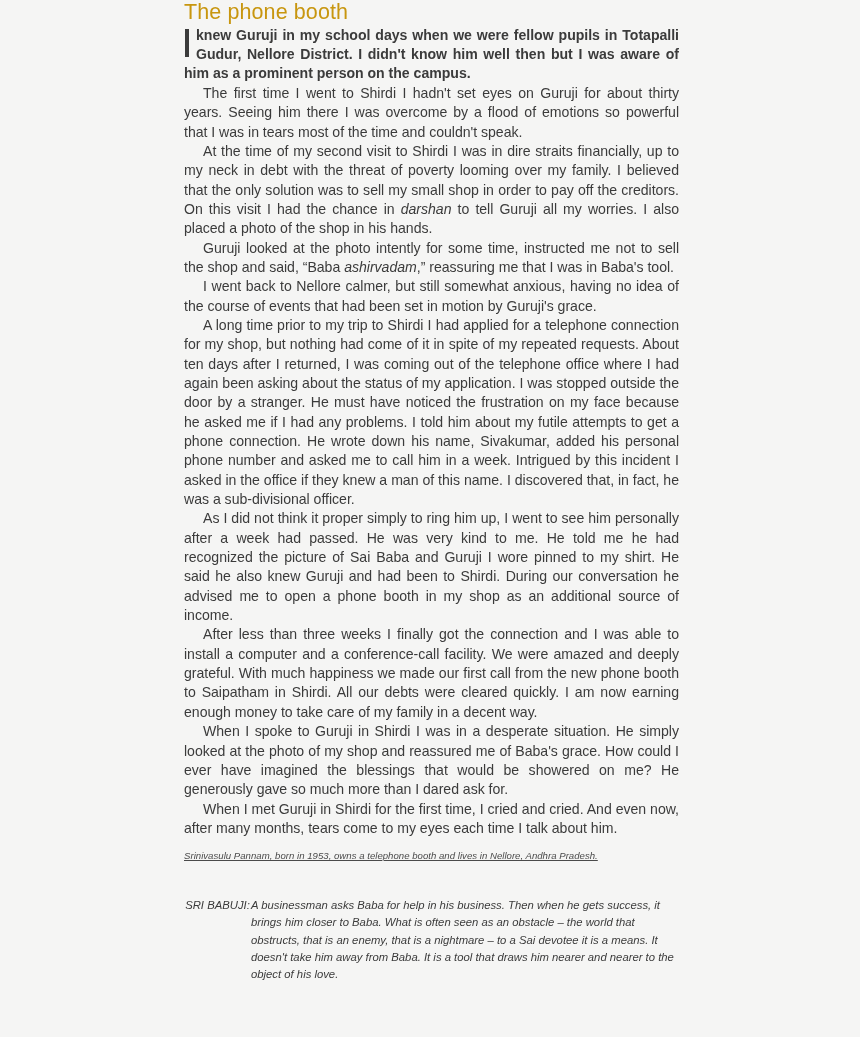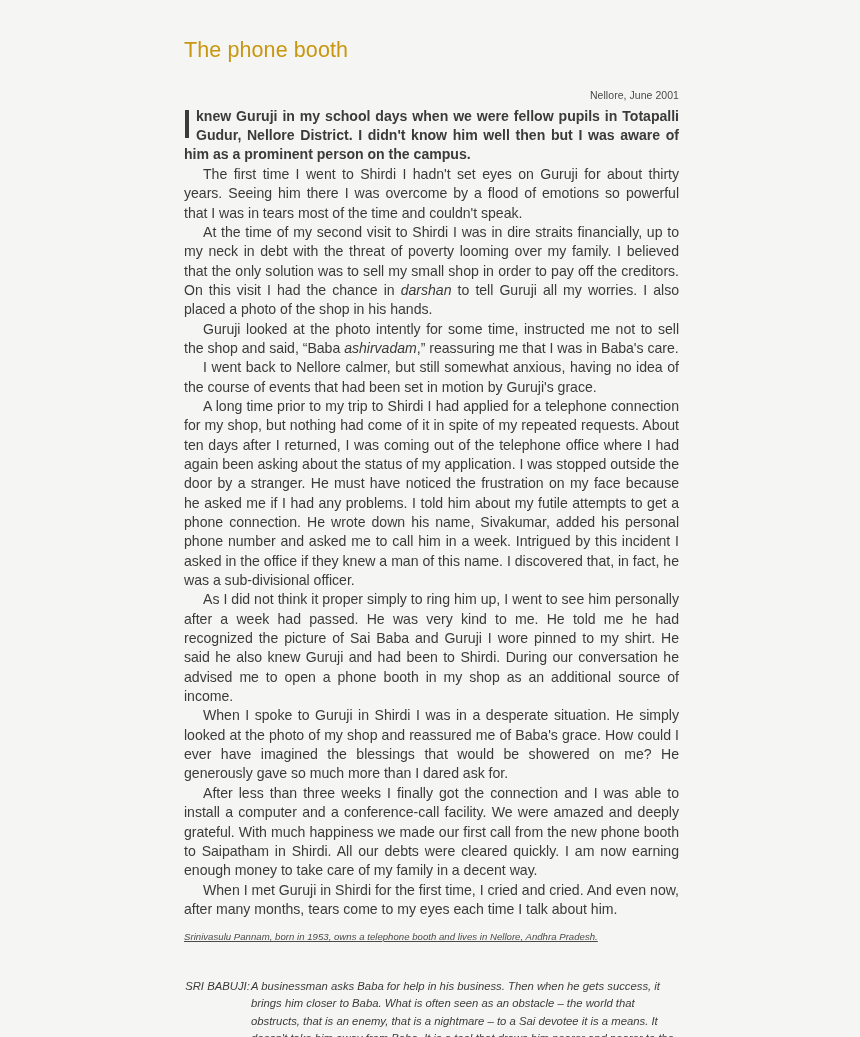--- a/index.html
+++ b/index.html
@@ -22,21 +22,20 @@
     top: 0;
     width: 495px;
   }
 
   .article-title {
     color: #c8960f;
     font-size: 21.5px;
     font-weight: 400;
     letter-spacing: 0.1px;
     margin: 0;
-    padding-top: 38px;
     line-height: 1.2;
   }
 
   .dateline {
     text-align: right;
     font-size: 10.5px;
     color: #4a4a4a;
     margin-top: 25px;
     margin-bottom: 6px;
     letter-spacing: 0.05px;
@@ -107,32 +106,31 @@
     text-align: left;
   }
 </style>
 </head>
 <body>
 
 <div class="page">
 
   <h1 class="article-title">The phone booth</h1>
 
-  <div class="dateline">Nellore, June 2001</div>
 
   <div class="body-text">
       <p class="first"><span class="dropcap" title="I"></span><span>knew Guruji in my school days when we were fellow pupils in Totapalli Gudur, Nellore District. I didn't know him well then but I was aware of him as a prominent person on the campus.</span></p>
       <p><span>The first time I went to Shirdi I hadn't set eyes on Guruji for about thirty years. Seeing him there I was overcome by a flood of emotions so powerful that I was in tears most of the time and couldn't speak.</span></p>
       <p><span>At the time of my second visit to Shirdi I was in dire straits financially, up to my neck in debt with the threat of poverty looming over my family. I believed that the only solution was to sell my small shop in order to pay off the creditors. On this visit I had the chance in </span><em>darshan</em><span> to tell Guruji all my worries. I also placed a photo of the shop in his hands.</span></p>
-      <p><span>Guruji looked at the photo intently for some time, instructed me not to sell the shop and said, “Baba </span><em>ashirvadam</em><span>,” reassuring me that I was in Baba's care.</span></p>
+      <p><span>Guruji looked at the photo intently for some time, instructed me not to sell the shop and said, “Baba </span><em>ashirvadam</em><span>,” reassuring me that I was in Baba's tool.</span></p>
       <p><span>I went back to Nellore calmer, but still somewhat anxious, having no idea of the course of events that had been set in motion by Guruji's grace.</span></p>
       <p><span>A long time prior to my trip to Shirdi I had applied for a telephone connection for my shop, but nothing had come of it in spite of my repeated requests. About ten days after I returned, I was coming out of the telephone office where I had again been asking about the status of my application. I was stopped outside the door by a stranger. He must have noticed the frustration on my face because he asked me if I had any problems. I told him about my futile attempts to get a phone connection. He wrote down his name, Sivakumar, added his personal phone number and asked me to call him in a week. Intrigued by this incident I asked in the office if they knew a man of this name. I discovered that, in fact, he was a sub-divisional officer.</span></p>
       <p><span>As I did not think it proper simply to ring him up, I went to see him personally after a week had passed. He was very kind to me. He told me he had recognized the picture of Sai Baba and Guruji I wore pinned to my shirt. He said he also knew Guruji and had been to Shirdi. During our conversation he advised me to open a phone booth in my shop as an additional source of income.</span></p>
+      <p><span>After less than three weeks I finally got the connection and I was able to install a computer and a conference-call facility. We were amazed and deeply grateful. With much happiness we made our first call from the new phone booth to Saipatham in Shirdi. All our debts were cleared quickly. I am now earning enough money to take care of my family in a decent way.</span></p>
       <p><span>When I spoke to Guruji in Shirdi I was in a desperate situation. He simply looked at the photo of my shop and reassured me of Baba's grace. How could I ever have imagined the blessings that would be showered on me? He generously gave so much more than I dared ask for.</span></p>
-      <p><span>After less than three weeks I finally got the connection and I was able to install a computer and a conference-call facility. We were amazed and deeply grateful. With much happiness we made our first call from the new phone booth to Saipatham in Shirdi. All our debts were cleared quickly. I am now earning enough money to take care of my family in a decent way.</span></p>
       <p><span>When I met Guruji in Shirdi for the first time, I cried and cried. And even now, after many months, tears come to my eyes each time I talk about him.</span></p>
     </div>
 
   <div class="attribution">Srinivasulu Pannam, born in 1953, owns a telephone booth and lives in Nellore, Andhra Pradesh.</div>
 
   <div class="quote-block">
     <div class="quote-label">SRI BABUJI:</div>
     <div class="quote-text">A businessman asks Baba for help in his business. Then when he gets success, it brings him closer to Baba. What is often seen as an obstacle – the world that obstructs, that is an enemy, that is a nightmare – to a Sai devotee it is a means. It doesn't take him away from Baba. It is a tool that draws him nearer and nearer to the object of his love.</div>
   </div>
 

